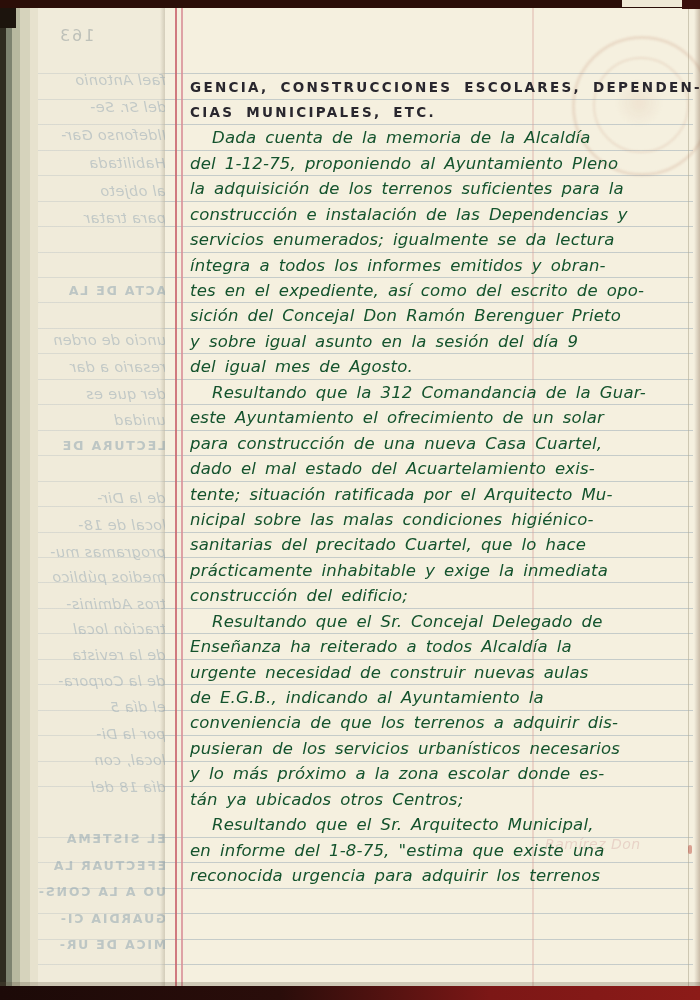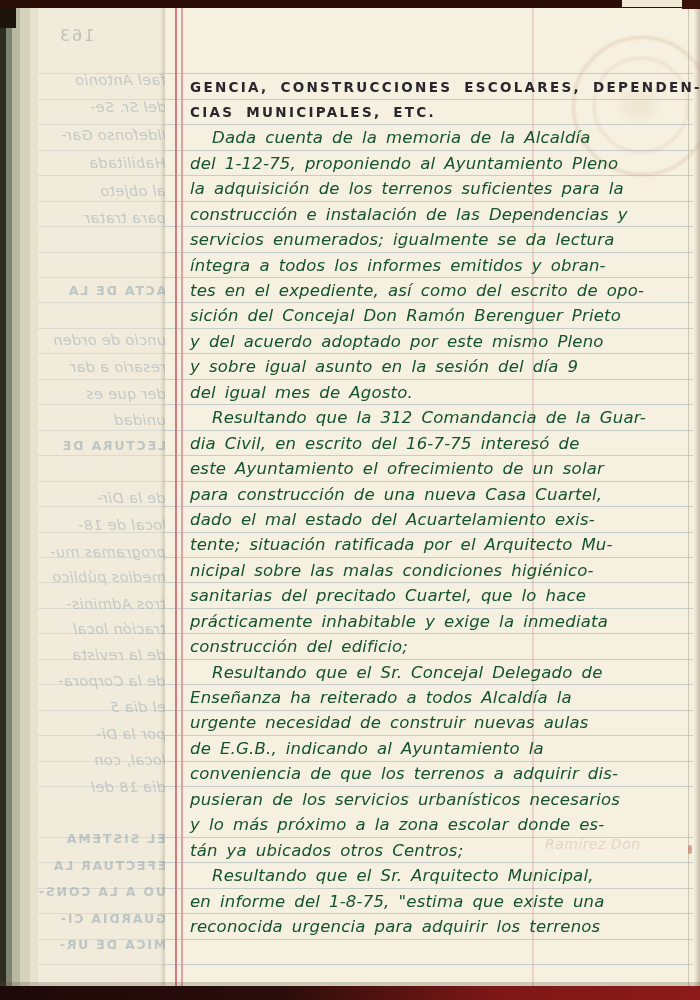--- a/index.html
+++ b/index.html
@@ -133,25 +133,23 @@
       <div class="hline title">GENCIA, CONSTRUCCIONES ESCOLARES, DEPENDEN-</div>
       <div class="hline title">CIAS MUNICIPALES, ETC.</div>
       <div class="hline body indent">Dada cuenta de la memoria de la Alcaldía</div>
       <div class="hline body">del 1-12-75, proponiendo al Ayuntamiento Pleno</div>
       <div class="hline body">la adquisición de los terrenos suficientes para la</div>
       <div class="hline body">construcción e instalación de las Dependencias y</div>
       <div class="hline body">servicios enumerados; igualmente se da lectura</div>
       <div class="hline body">íntegra a todos los informes emitidos y obran-</div>
       <div class="hline body">tes en el expediente, así como del escrito de opo-</div>
       <div class="hline body">sición del Concejal Don Ramón Berenguer Prieto</div>
-      <div class="hline body">y del acuerdo adoptado por este mismo Pleno</div>
       <div class="hline body">y sobre igual asunto en la sesión del día 9</div>
       <div class="hline body">del igual mes de Agosto.</div>
       <div class="hline body indent">Resultando que la 312 Comandancia de la Guar-</div>
-      <div class="hline body">dia Civil, en escrito del 16-7-75 interesó de</div>
       <div class="hline body">este Ayuntamiento el ofrecimiento de un solar</div>
       <div class="hline body">para construcción de una nueva Casa Cuartel,</div>
       <div class="hline body">dado el mal estado del Acuartelamiento exis-</div>
       <div class="hline body">tente; situación ratificada por el Arquitecto Mu-</div>
       <div class="hline body">nicipal sobre las malas condiciones higiénico-</div>
       <div class="hline body">sanitarias del precitado Cuartel, que lo hace</div>
       <div class="hline body">prácticamente inhabitable y exige la inmediata</div>
       <div class="hline body">construcción del edificio;</div>
       <div class="hline body indent">Resultando que el Sr. Concejal Delegado de</div>
       <div class="hline body">Enseñanza ha reiterado a todos Alcaldía la</div>

